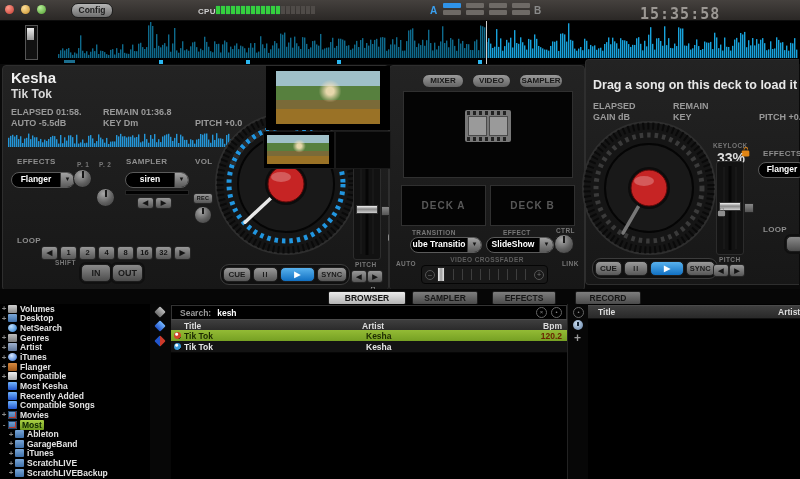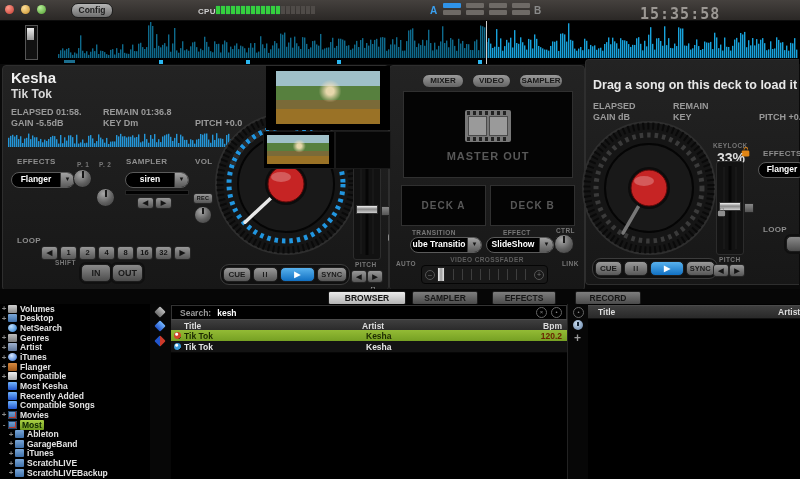--- a/index.html
+++ b/index.html
@@ -587,21 +587,21 @@
         <rect x="737" y="39" width="4" height="4" fill="#2bb7f0"></rect>
       </svg>
     <div id="posline" class="abs"></div>
   </div>
 
   <div id="deckA" class="abs panel">
     <div class="abs artist" style="left:8px;top:3px;">Kesha</div>
     <div class="abs ttl" style="left:8px;top:21px;">Tik Tok</div>
     <div class="abs val" style="left:8px;top:41px;">ELAPSED 01:58.</div>
     <div class="abs val" style="left:100px;top:41px;">REMAIN 01:36.8</div>
-    <div class="abs val" style="left:8px;top:52px;">GAIN -5.5dB</div>
+    <div class="abs val" style="left:8px;top:52px;">AUTO -5.5dB</div>
     <div class="abs val" style="left:100px;top:52px;">KEY Dm</div>
     <div class="abs val" style="left:192px;top:52px;">PITCH +0.0</div>
     <svg class="abs" style="left:3px;top:67px;" width="380" height="15" id="miniwaveA">
         <rect x="2" y="4.75684963632375" width="1.4" height="9.24315036367625" fill="#2496d8"></rect>
         <rect x="4" y="2.855900764465332" width="1.4" height="11.144099235534668" fill="#2496d8"></rect>
         <rect x="6" y="1.7945852279663086" width="1.4" height="12.205414772033691" fill="#2496d8"></rect>
         <rect x="8" y="3.512558937072754" width="1.4" height="10.487441062927246" fill="#2496d8"></rect>
         <rect x="10" y="2.020716667175293" width="1.4" height="11.979283332824707" fill="#2496d8"></rect>
         <rect x="12" y="6.053463935852051" width="1.4" height="7.946536064147949" fill="#2496d8"></rect>
         <rect x="14" y="3.2703771591186523" width="1.4" height="10.729622840881348" fill="#2496d8"></rect>
@@ -877,21 +877,20 @@
     <div id="mixertabs" class="abs" style="left:32px;top:8px;display:flex;gap:8px;">
         <div class="pill" style="width: 40px;">MIXER</div>
         <div class="pill" style="width: 37px;">VIDEO</div>
         <div class="pill" style="width: 42px;">SAMPLER</div>
       </div>
     <div class="abs blackpanel" style="left:13px;top:25px;width:168px;height:85px;">
       <div class="film" style="position:absolute;left:61px;top:18px;">
           <div class="cell"></div>
           <div class="cell"></div>
         </div>
-      <div class="abs mlabel" style="left:0;top:58px;width:168px;">MASTER OUT</div>
     </div>
     <div class="abs blackpanel" style="left:11px;top:119px;width:83px;height:39px;">
       <div class="abs mlabel" style="left:0;top:14px;width:83px;font-size:10px;">DECK A</div>
     </div>
     <div class="abs blackpanel" style="left:100px;top:119px;width:83px;height:39px;">
       <div class="abs mlabel" style="left:0;top:14px;width:83px;font-size:10px;">DECK B</div>
     </div>
     <div class="abs tinylbl" style="left:22px;top:163px;">TRANSITION</div>
     <div class="abs dd" style="left:20px;top:171px;width:70px;">
       <span class="txt">ube Transitio</span>

